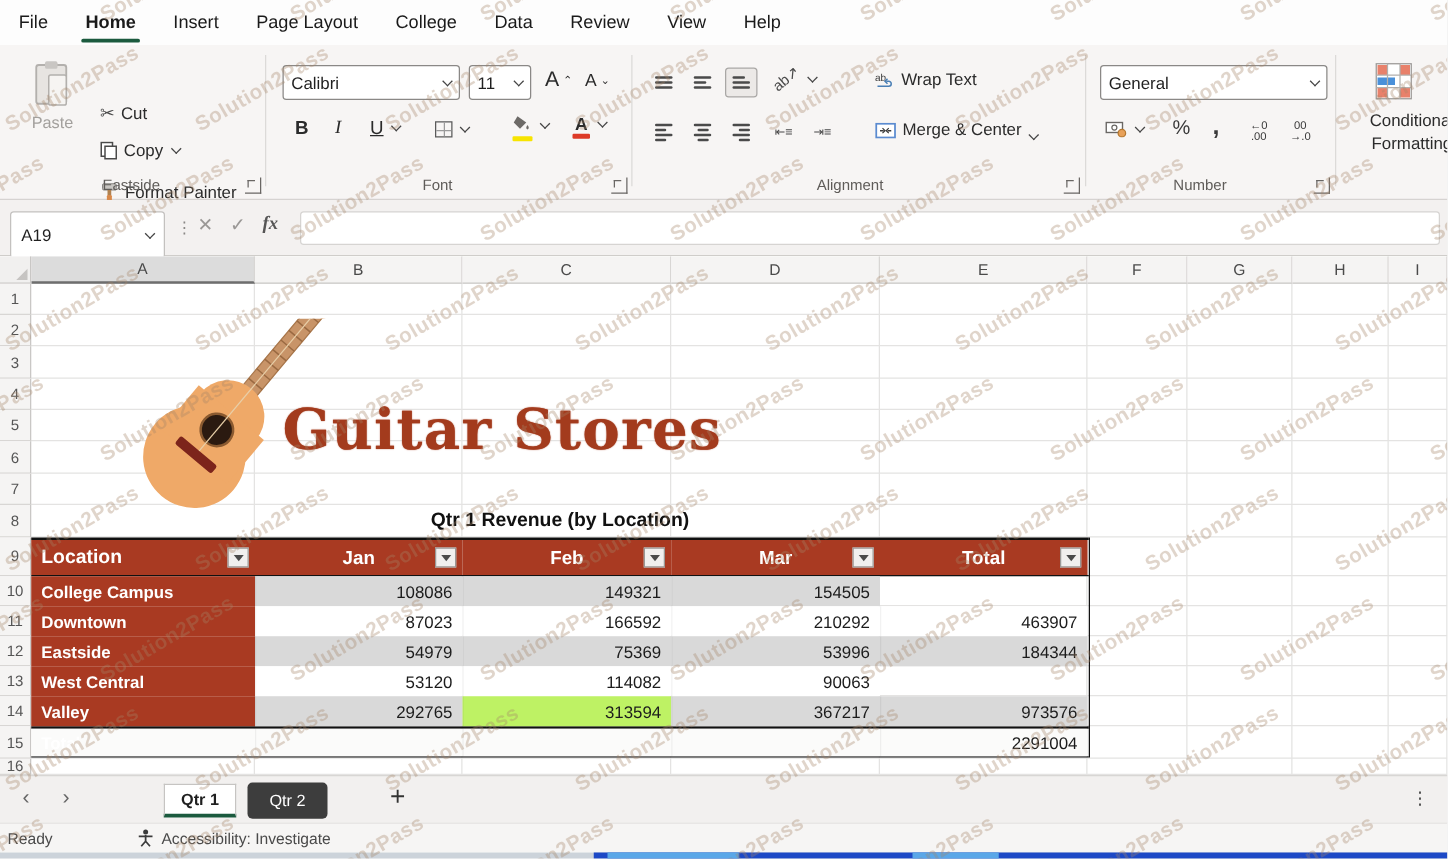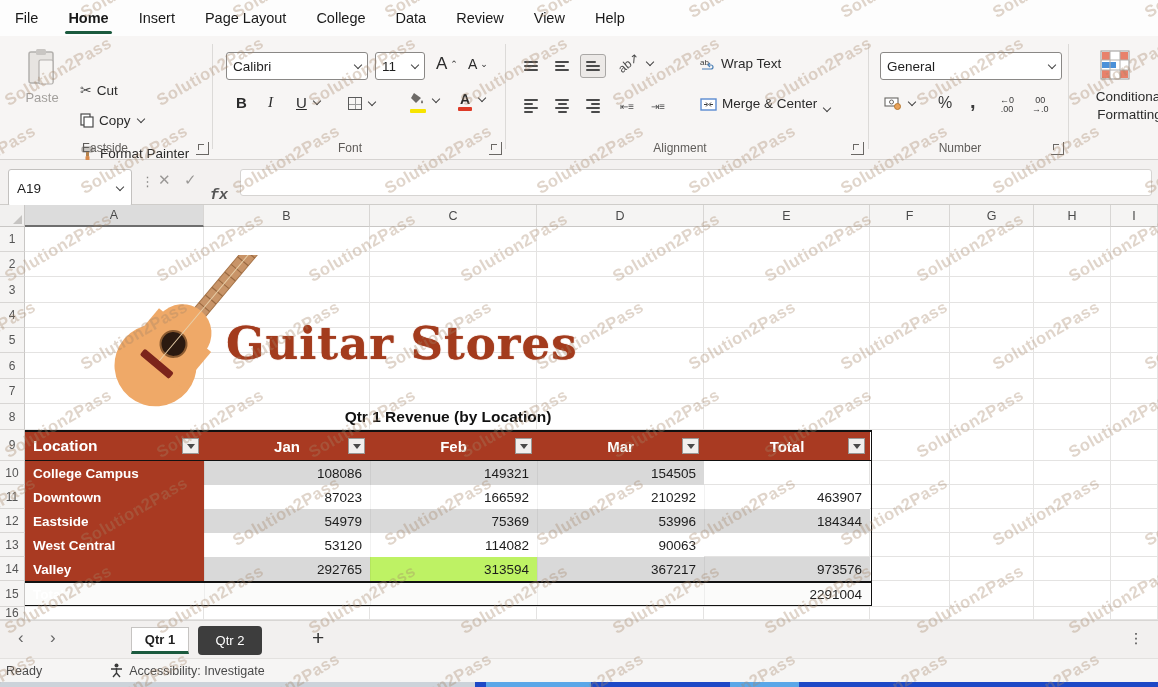--- a/index.html
+++ b/index.html
@@ -37,21 +37,21 @@
   .alignbox{position:absolute;width:26px;height:24px;display:flex;align-items:center;justify-content:center;border-radius:3px;}
   .alignbox.sel{background:#ece9e7;border:1px solid #a9a7a5;}
   .numglyph{font-size:16px;color:#3a3a3a;}
   .decico{font-size:9px;color:#3a3a3a;line-height:9px;text-align:center;}
 
   
   .fbar{position:absolute;left:0;top:160px;width:1158px;height:45px;background:#f3f1f0;border-bottom:1px solid #cfcdca;}
   .namebox{position:absolute;left:8px;top:9px;width:124px;height:27px;background:#fff;border:1px solid #c3c1bf;border-radius:3px;display:flex;align-items:center;padding:18px 8px;font-size:13.5px;color:#1f1f1f;}
   .fhandle{position:absolute;left:141px;top:14px;color:#8a8886;font-size:13px;letter-spacing:0;}
   .fico{position:absolute;top:11px;font-size:15px;color:#9a9896;}
-  .fx{font-family:Liberation Mono, monospace;font-style:italic;font-weight:bold;color:#555;margin-top:16px;}
+  .fx{font-family:Liberation Serif, serif;font-style:italic;font-weight:bold;color:#555;}
   .finput{position:absolute;left:240px;right:6px;top:9px;height:27px;background:#fff;border:1px solid #d6d4d2;border-radius:3px;}
 
   
   .grid{position:absolute;left:0;top:205px;width:1158px;height:415px;background:#fff;overflow:hidden;}
   .colhdr{position:absolute;left:0;top:0;height:22px;display:flex;z-index:3;}
   .colhdr .c{height:22px;background:#f5f4f3;border-right:1px solid #d8d6d4;border-bottom:1px solid #c9c7c5;
              display:flex;align-items:center;justify-content:center;font-size:12.5px;color:#4a4a4a;}
   .colhdr .c.activecol{background:#dcdcdc;border-bottom:2px solid #6e6e6e;}
   .corner{width:25px;height:22px;background:#f1f0ef;border-right:1px solid #c9c7c5;border-bottom:1px solid #c9c7c5;position:relative;}
   .corner::after{content:"";position:absolute;right:2px;bottom:2px;border-left:9px solid transparent;border-bottom:9px solid #c6c4c2;}

